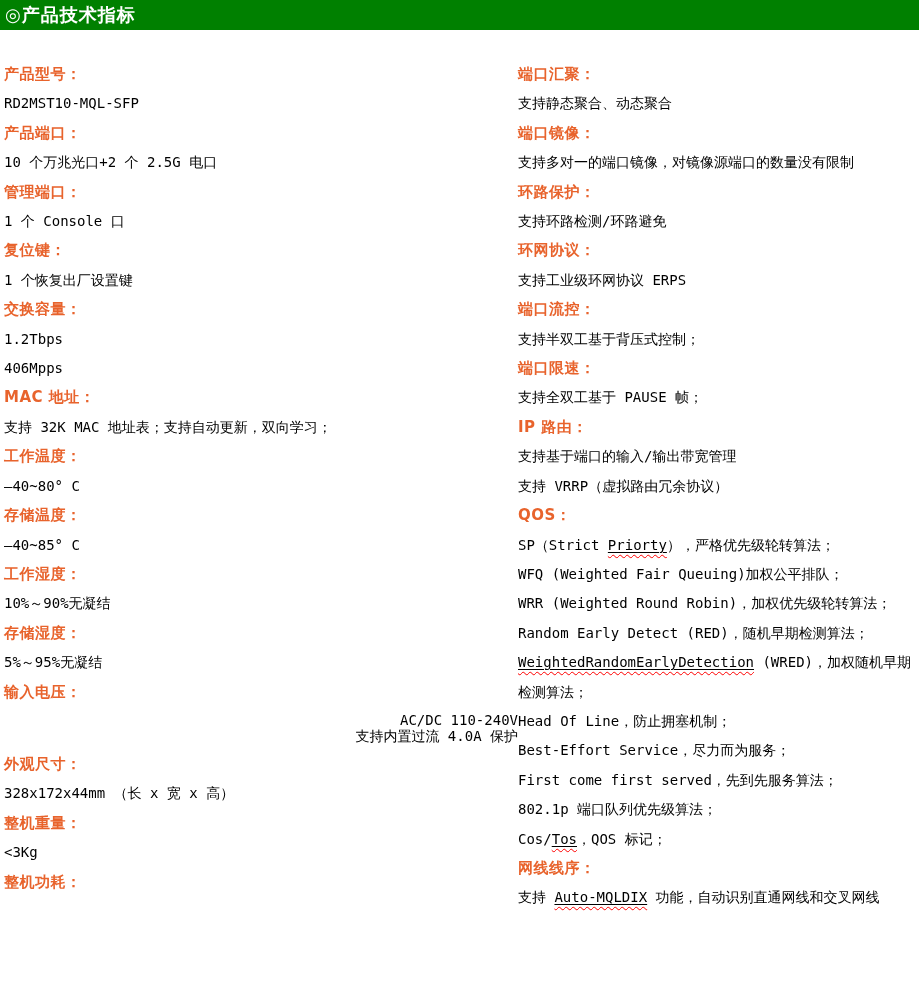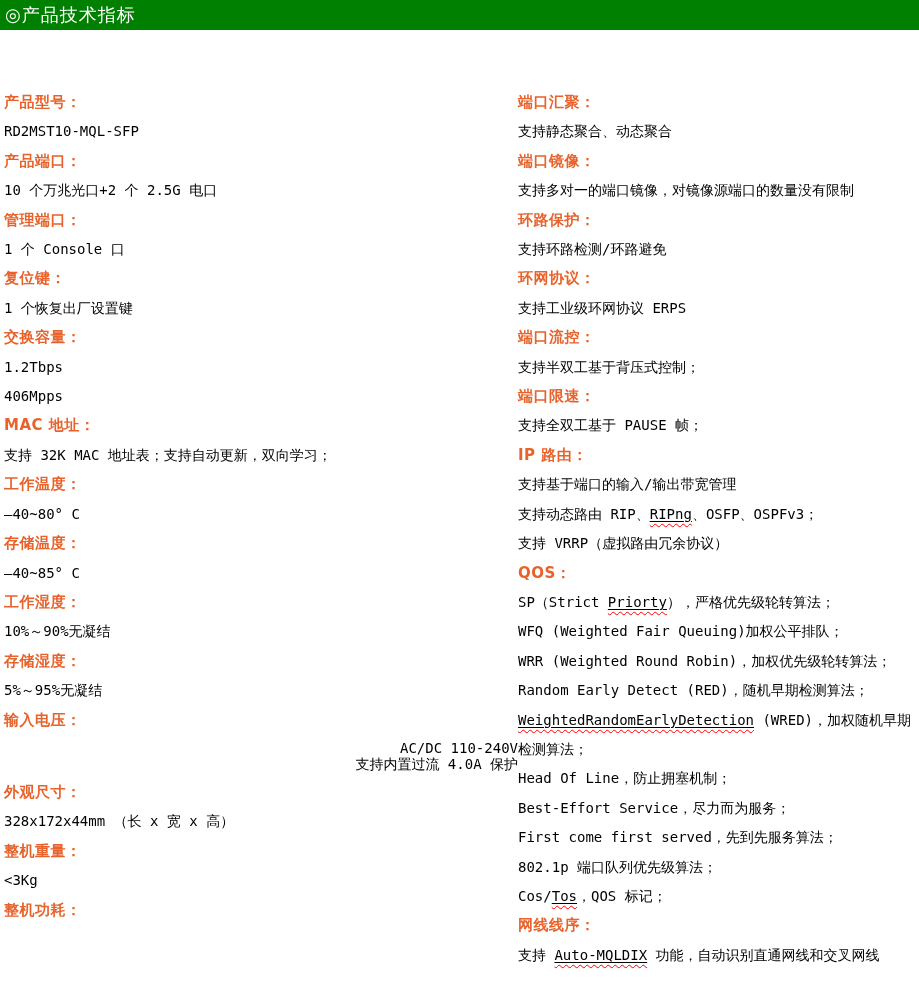--- a/index.html
+++ b/index.html
@@ -17,29 +17,29 @@
     color:var(--body-text);
     font-family:"DejaVu Sans Mono","Liberation Mono",monospace;
   }
   .header-bar{
     width:919px;height:30px;
     background:var(--header-bg);
     color:var(--header-text);
     display:flex;align-items:center;
     padding:0 5px;
     font-family:"DejaVu Sans","Liberation Sans",sans-serif;
-    font-weight:normal;
+    font-weight:bold;
     font-size:18px;
     letter-spacing:1px;
   }
   .content{
     display:flex;
     padding:30px 0 0 4px;
   }
-  .col{display:block;margin-top:28px;}
+  .col{display:block;}
   .col-left{width:514px;flex:0 0 514px;}
   .col-right{flex:1 1 auto;padding-right:2px;}
   .line{
     line-height:29.4px;
     font-size:14px;
     white-space:pre-line;
   }
   .line.heading{
     color:var(--heading-text);
     font-weight:bold;
@@ -114,21 +114,20 @@
       <div class="line heading">环路保护：</div>
       <div class="line value">支持环路检测/环路避免</div>
       <div class="line heading">环网协议：</div>
       <div class="line value">支持工业级环网协议 ERPS</div>
       <div class="line heading">端口流控：</div>
       <div class="line value">支持半双工基于背压式控制；</div>
       <div class="line heading">端口限速：</div>
       <div class="line value">支持全双工基于 PAUSE 帧；</div>
       <div class="line heading">IP 路由：</div>
       <div class="line value">支持基于端口的输入/输出带宽管理</div>
-      <div class="line value">支持动态路由 RIP、<span class="u"><span class="sq">RIPng</span></span>、OSFP、OSPFv3；</div>
       <div class="line value">支持 VRRP（虚拟路由冗余协议）</div>
       <div class="line heading">QOS：</div>
       <div class="line value">SP（Strict <span class="u"><span class="sq">Priorty</span></span>），严格优先级轮转算法；</div>
       <div class="line value">WFQ (Weighted Fair Queuing)加权公平排队；</div>
       <div class="line value">WRR (Weighted Round Robin)，加权优先级轮转算法；</div>
       <div class="line value">Random Early Detect (RED)，随机早期检测算法；</div>
       <div class="line value"><span class="u"><span class="sq">WeightedRandomEarlyDetection</span></span> (WRED)，加权随机早期
 检测算法；</div>
       <div class="line value">Head Of Line，防止拥塞机制；</div>
       <div class="line value">Best-Effort Service，尽力而为服务；</div>

